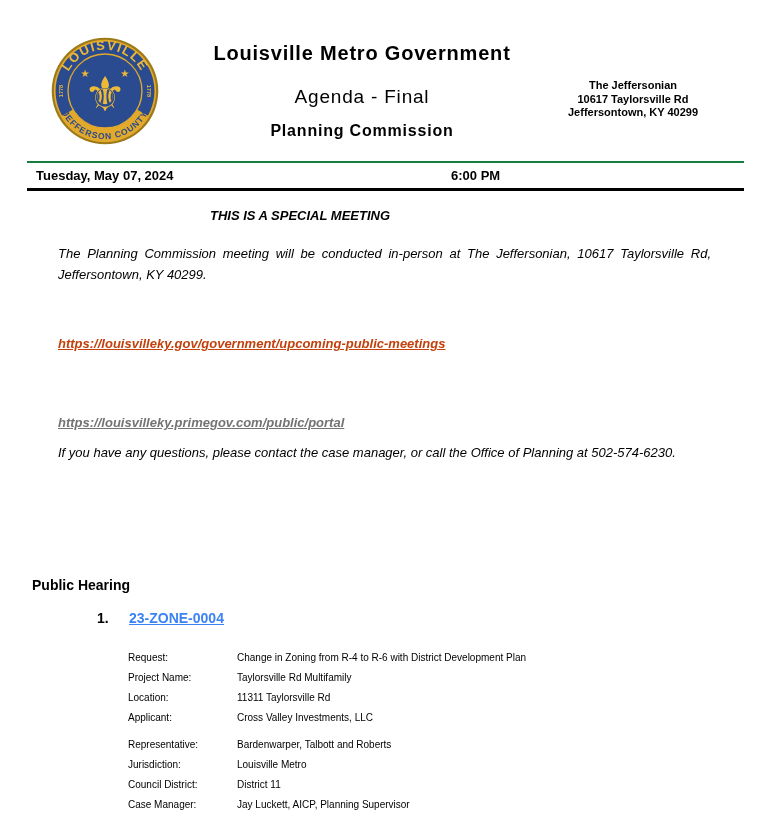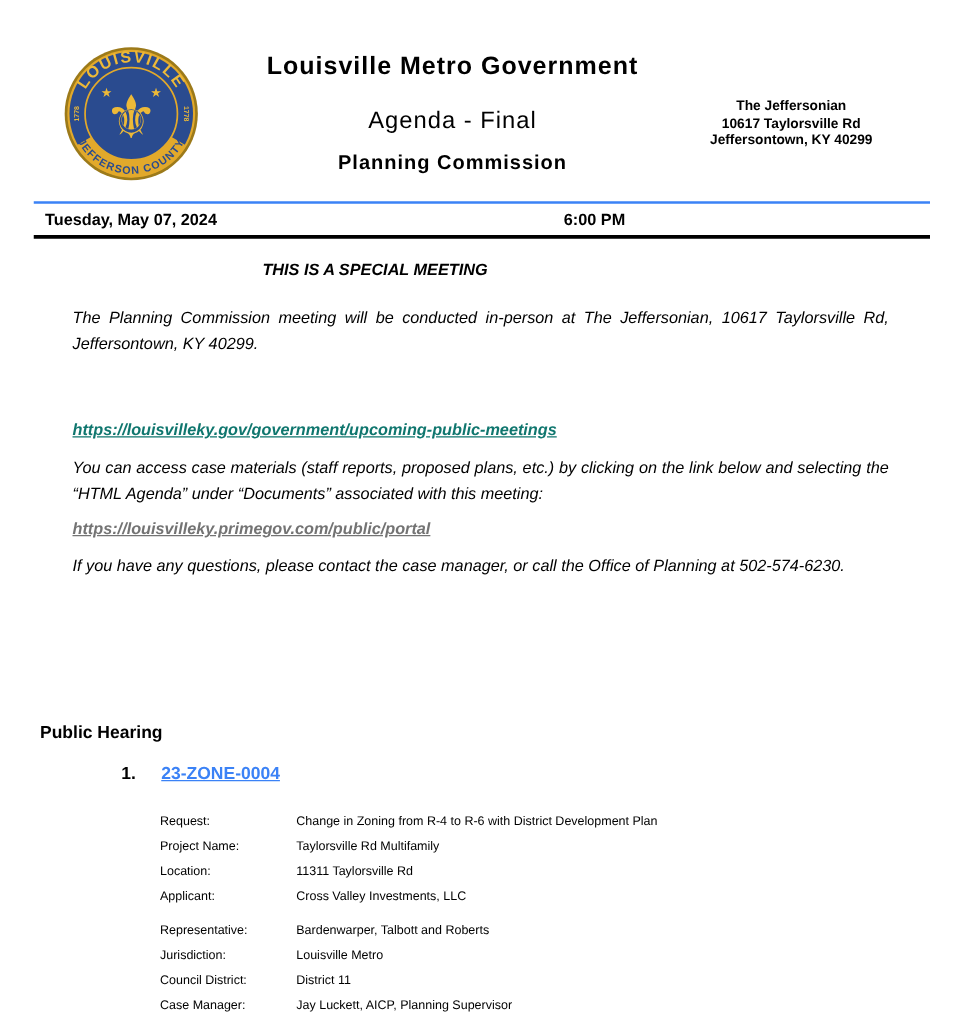--- a/index.html
+++ b/index.html
@@ -12,21 +12,21 @@
   
   .seal-wrap { position:absolute; left:50px; top:36px; width:110px; height:110px; }
   .title-block { position:absolute; left:168px; top:0; width:388px; text-align:center; }
   .doc-org   { position:absolute; top:42px; left:0; width:100%; font-size:20px; font-weight:bold; letter-spacing:.8px; }
   .doc-type  { position:absolute; top:86px; left:0; width:100%; font-size:19px; font-weight:normal; letter-spacing:.8px; }
   .doc-body  { position:absolute; top:122px; left:0; width:100%; font-size:16px; font-weight:bold; letter-spacing:.8px; }
   .venue { position:absolute; left:537px; top:79px; width:192px; text-align:center;
            font-size:11px; font-weight:bold; line-height:13.5px; }
   
   .datebar { position:absolute; left:27px; top:161px; width:717px; height:30px;
-             border-top:2px solid #3b82f6; border-bottom:3px solid #000; }
+             border-top:2px solid #15803d; border-bottom:3px solid #000; }
   .datebar .date { position:absolute; left:9px; top:5px; font-size:13px; font-weight:bold; }
   .datebar .time { position:absolute; left:424px; top:5px; font-size:13px; font-weight:bold; }
   
   .nblock { position:absolute; left:58px; width:653px; font-size:13px; font-style:italic; line-height:21px; }
   .special { top:205px; width:484px; text-align:center; font-weight:bold; }
   .p1 { top:243px; text-align:justify; }
   .p2 { top:288px; text-align:justify; }
   .l1 { top:333px; }
   .p3 { top:363px; text-align:justify; }
   .l2 { top:412px; }
@@ -86,23 +86,22 @@
   </div>
 
   <div class="datebar">
     <span class="date">Tuesday, May 07, 2024</span>
     <span class="time">6:00 PM</span>
   </div>
 
   <div class="nblock special">THIS IS A SPECIAL MEETING</div>
   <div class="nblock p1">The Planning Commission meeting will be conducted in-person at The Jeffersonian, 10617 Taylorsville Rd, Jeffersontown, KY 40299.</div>
   <div class="nblock l1">
-    <a class="doc-link" style="color:#0f766e">https://louisvilleky.gov/government/upcoming-public-meetings</a>
+    <a class="doc-link" style="color:#c2410c">https://louisvilleky.gov/government/upcoming-public-meetings</a>
   </div>
-  <div class="nblock p3">You can access case materials (staff reports, proposed plans, etc.) by clicking on the link below and selecting the “HTML Agenda” under “Documents” associated with this meeting:</div>
   <div class="nblock l2">
     <a class="doc-link" style="color:#737373">https://louisvilleky.primegov.com/public/portal</a>
   </div>
   <div class="nblock p4">If you have any questions, please contact the case manager, or call the Office of Planning at 502-574-6230.</div>
 
   <div class="section-title">Public Hearing</div>
 
   <div class="case-line">
     <span class="case-num">1.</span><span class="case-id">23-ZONE-0004</span>
   </div>

